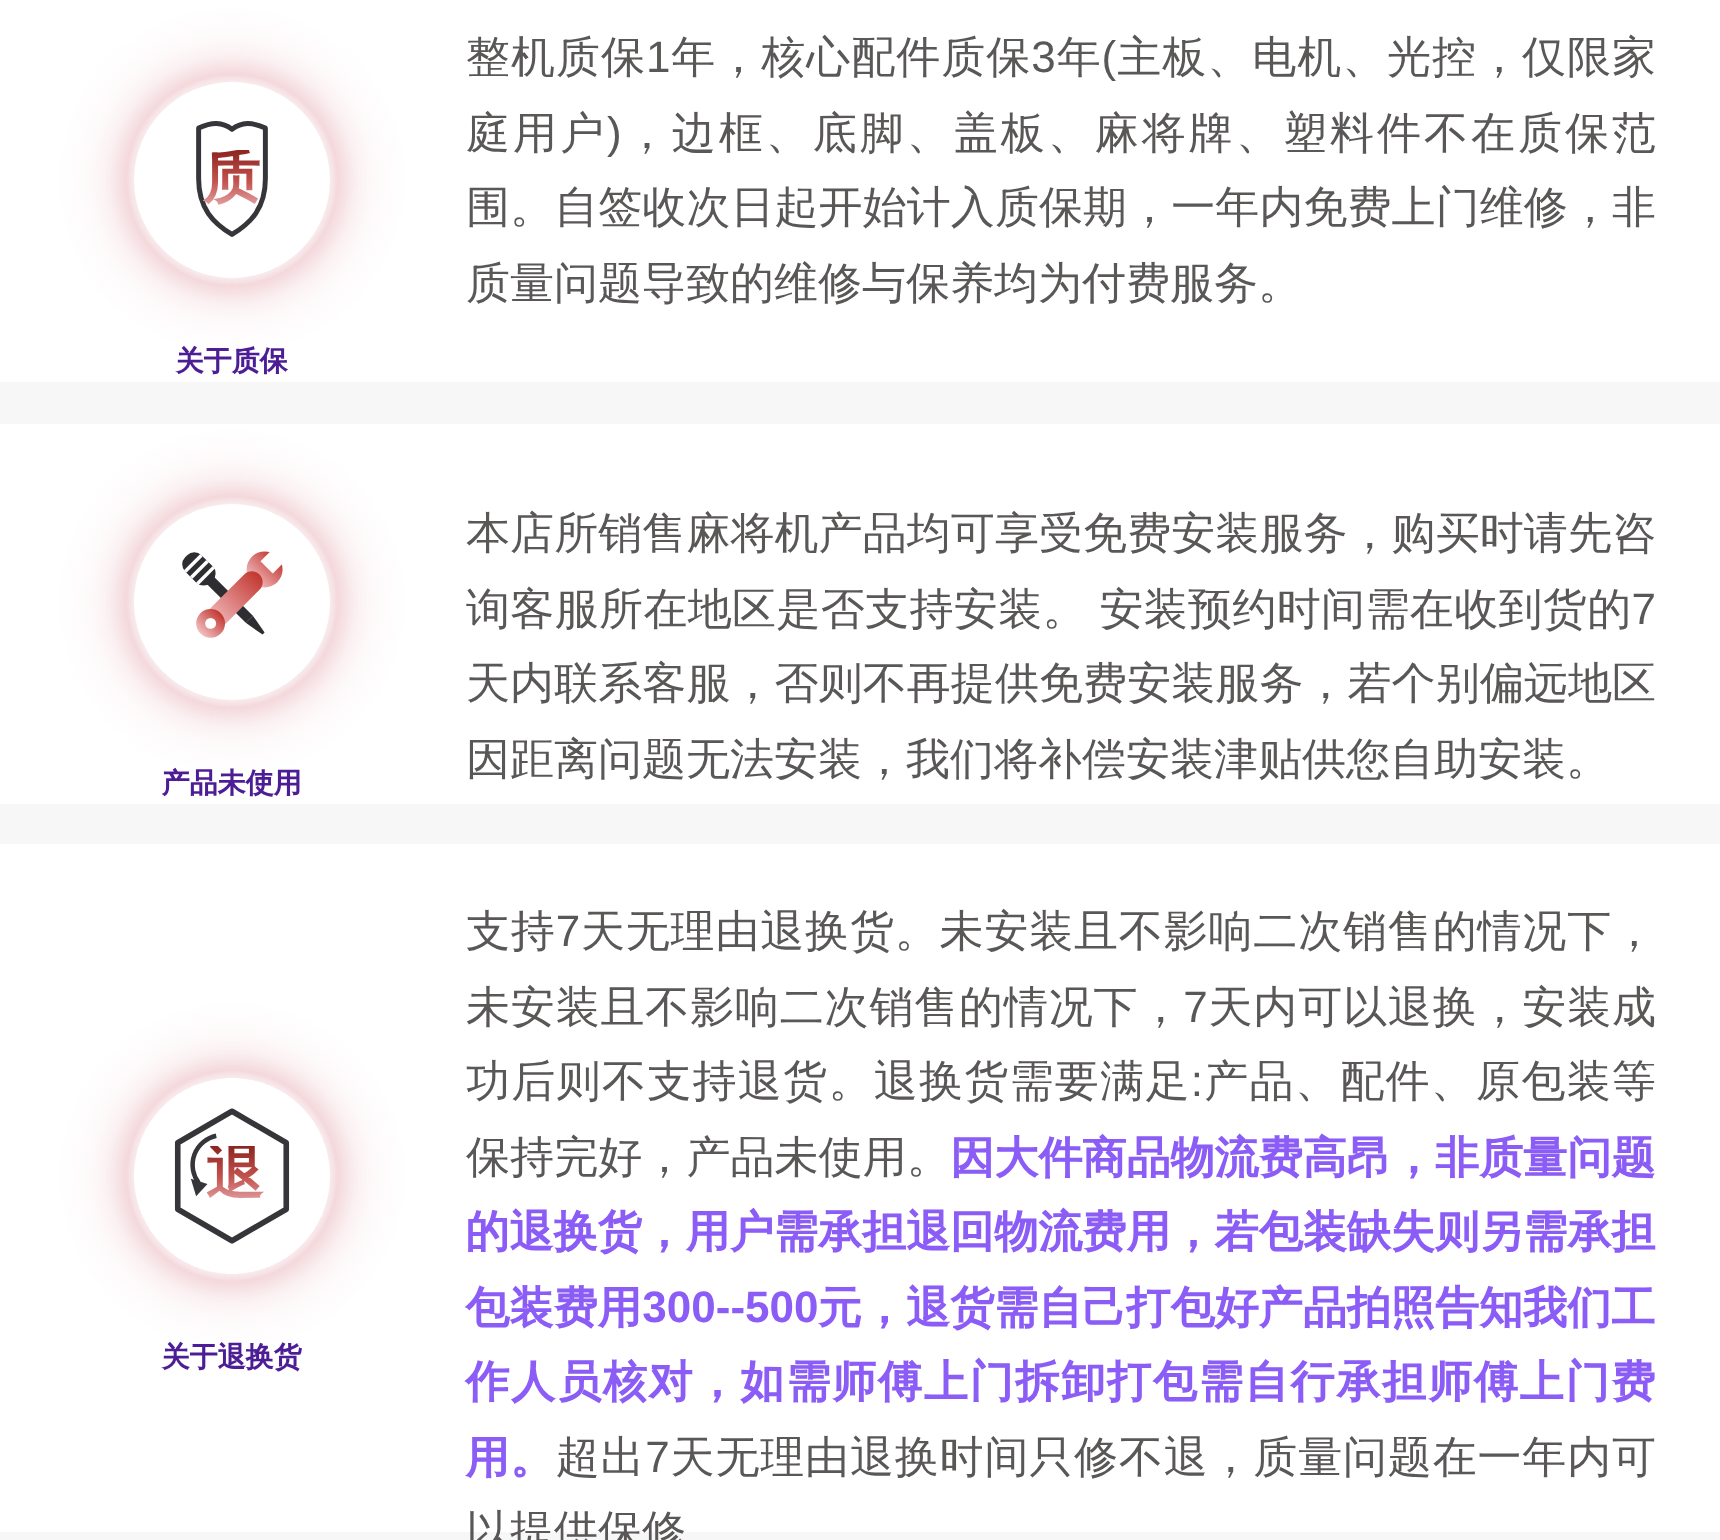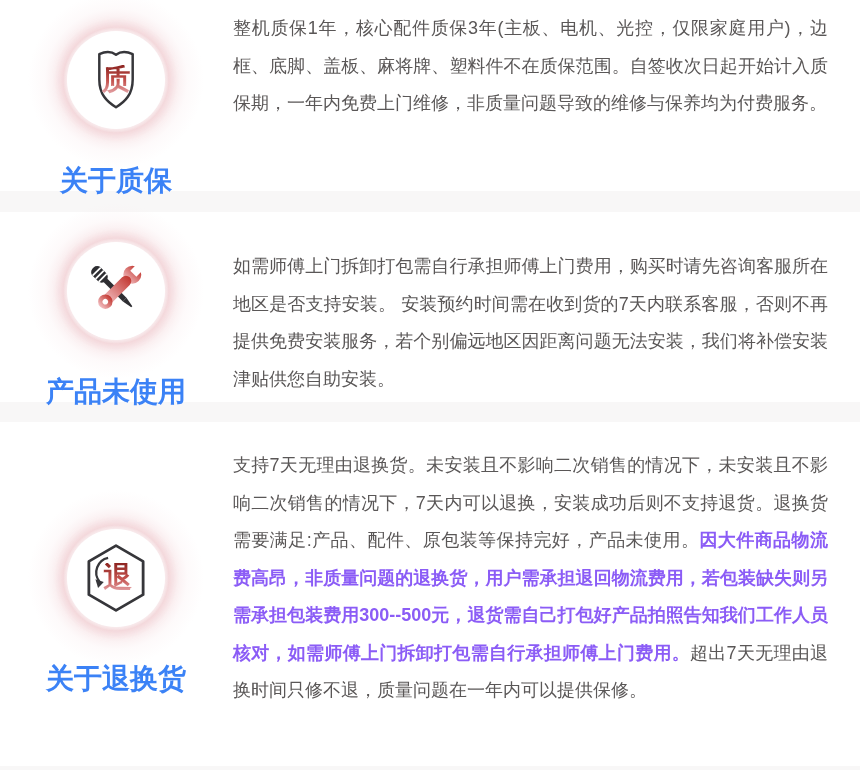--- a/index.html
+++ b/index.html
@@ -58,35 +58,35 @@
     .glyph {
       background:linear-gradient(180deg,#8c2420 0%,#c4534f 55%,#e5a6aa 100%);
       -webkit-background-clip:text;
       background-clip:text;
       color:transparent;
     }
   }
   .glyph-hex { transform:translate(-44%,-52%); }
   .icon-label {
     margin-top:-6px;
-    font-size:28px;
+    font-size:14px;
     font-weight:700;
-    color:#3b82f6;
+    color:#4c1d95;
     white-space:nowrap;
   }
 
   .text-col {
     flex:1 1 auto;
     padding:0 32px 0 1px;
   }
   .card-1 .text-col { padding-top:10px; }
   .card-2 .text-col { padding-top:36px; }
   .card-3 .text-col { padding-top:25px; }
   .para {
-    font-size:18px;
+    font-size:22px;
     line-height:37.5px;
     color:#5a5757;
     text-align:justify;
   }
   .seg-red {
     color:#8b5cf6;
     font-weight:700;
   }
 </style>
 </head>
@@ -139,21 +139,21 @@
             <circle cx="50" cy="71" r="10" fill="url(#gw)"></circle>
             <circle cx="50" cy="71" r="3.8" fill="#ffffff"></circle>
           </g>
         </svg>
       </div>
     </div>
     <div class="icon-label">产品未使用</div>
   </div>
   <div class="text-col">
     <p class="para">
-      <span class="seg">如需师傅上门拆卸打包需自行承担师傅上门费用，购买时请先咨询客服所在地区是否支持安装。 安装预约时间需在收到货的7天内联系客服，否则不再提供免费安装服务，若个别偏远地区因距离问题无法安装，我们将补偿安装津贴供您自助安装。</span>
+      <span class="seg">本店所销售麻将机产品均可享受免费安装服务，购买时请先咨询客服所在地区是否支持安装。 安装预约时间需在收到货的7天内联系客服，否则不再提供免费安装服务，若个别偏远地区因距离问题无法安装，我们将补偿安装津贴供您自助安装。</span>
     </p>
   </div>
 </section>
 
 <section class="card card-3">
   <div class="icon-col">
     <div class="glow">
       <div class="circle">
         <svg width="70" height="74" viewBox="0 0 80 84">
           <path d="M40 5 L71 23 L71 61 L40 79 L9 61 L9 23 Z" fill="none" stroke="#36363a" stroke-width="3.2" stroke-linejoin="round"></path>

